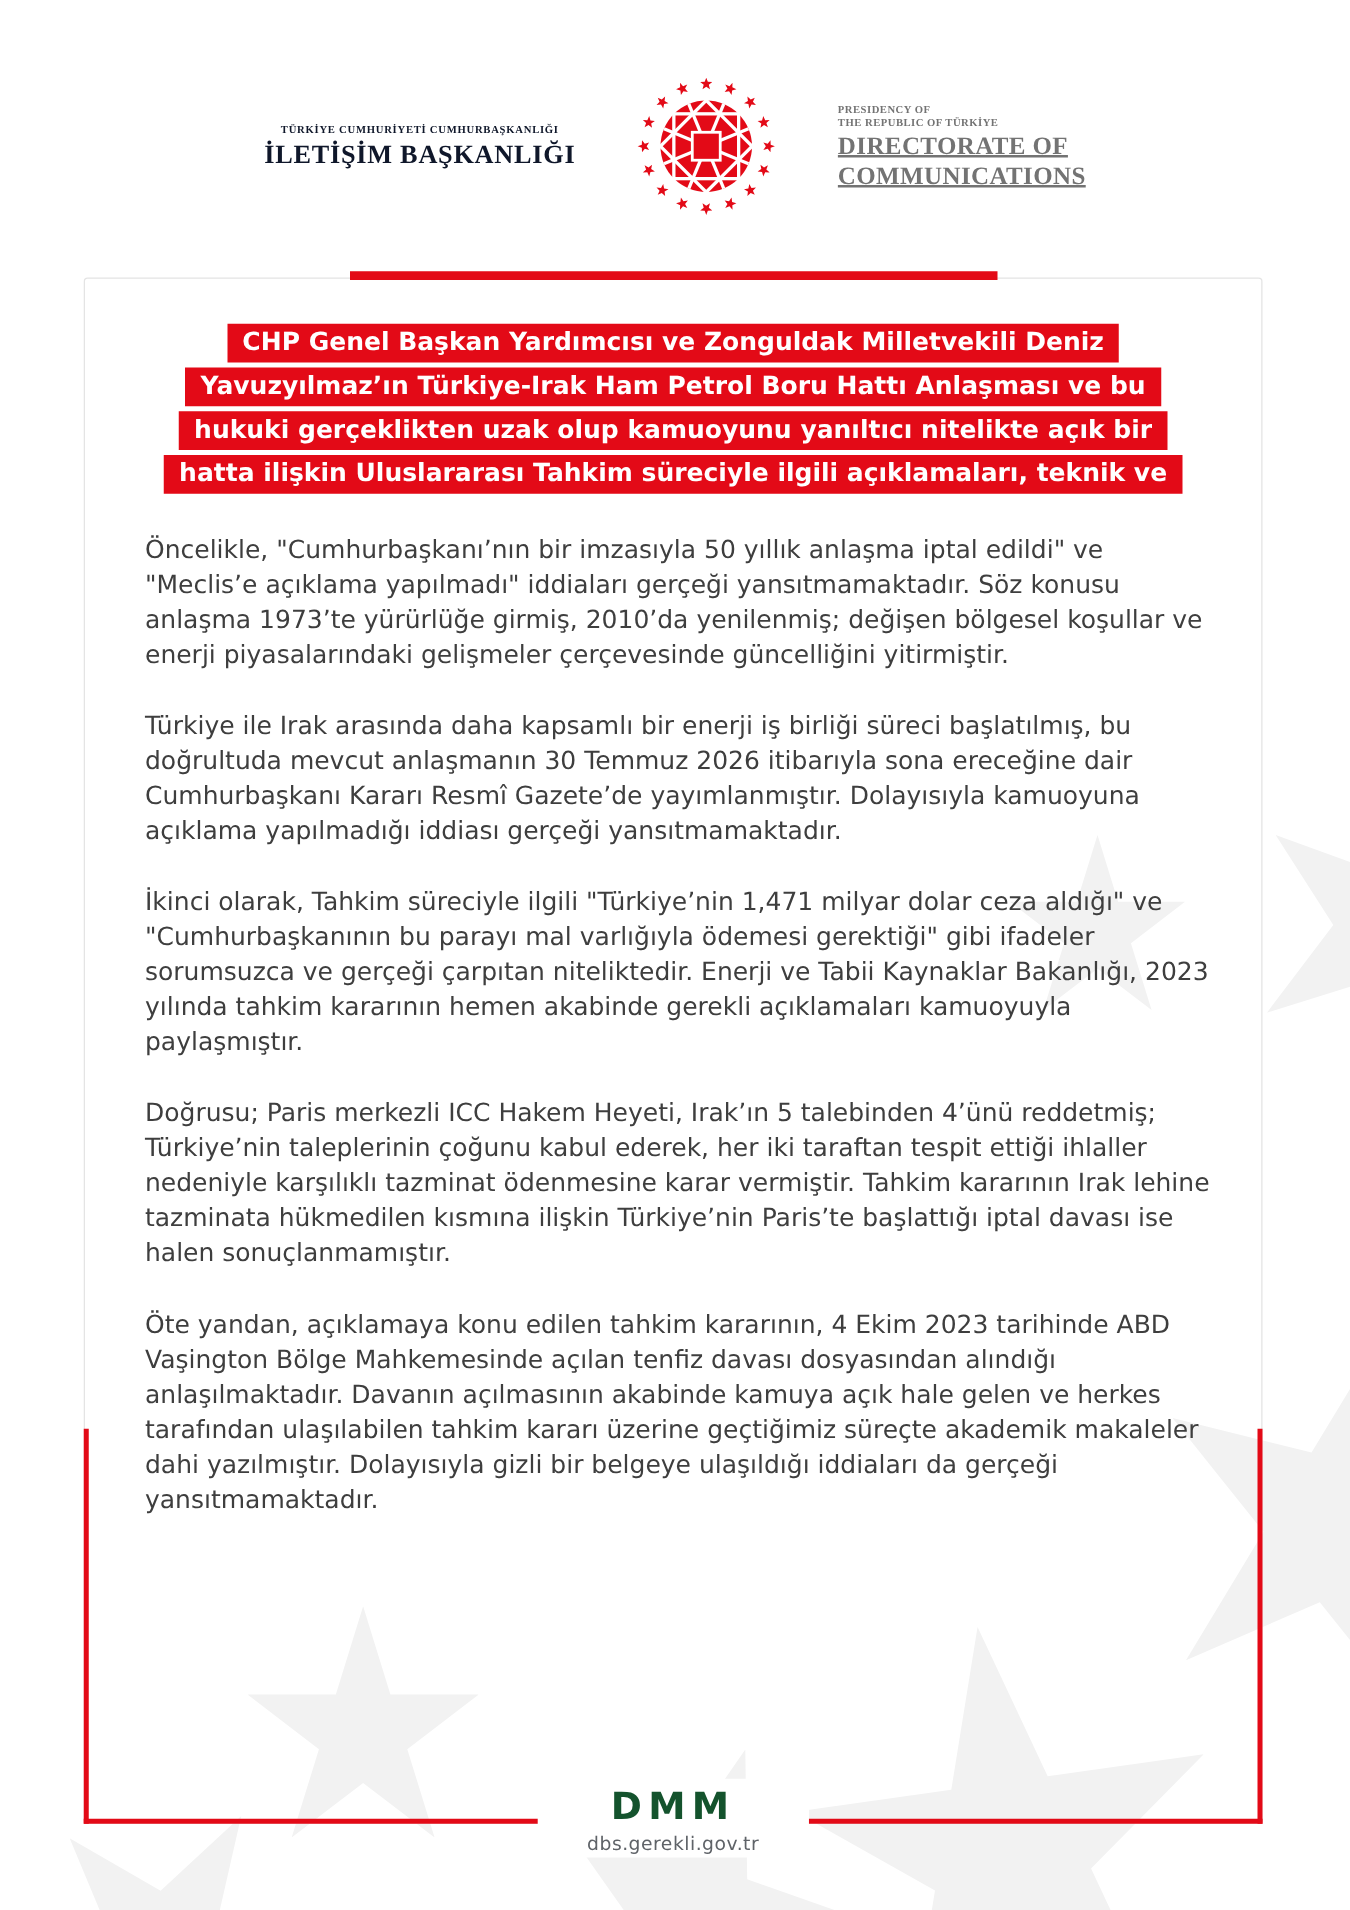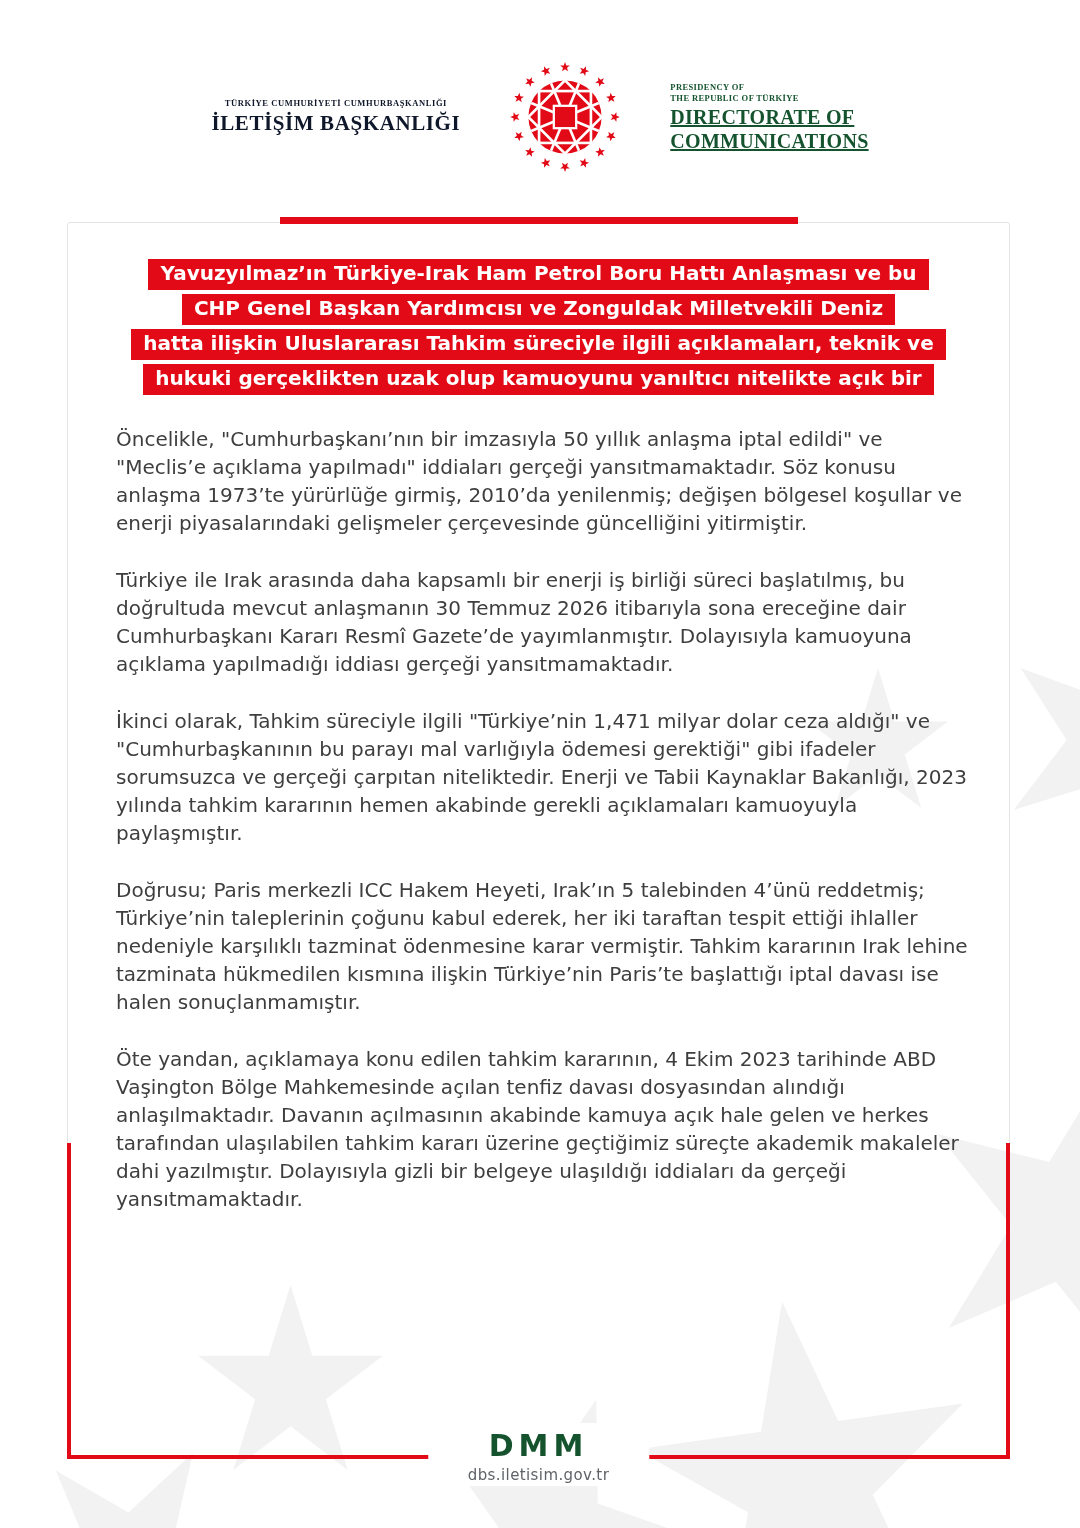--- a/index.html
+++ b/index.html
@@ -27,21 +27,21 @@
   
   .header {
     position:absolute; top:56px; left:0; width:100%;
     display:flex; justify-content:center; align-items:center; gap:44px;
     z-index:2;
   }
   .org-left  { text-align:center; color:#0f172a; font-family:"Liberation Serif", serif; }
   .org-left .small  { font-size:8.5px; font-weight:bold; letter-spacing:0.6px; margin-bottom:3px; white-space:nowrap; }
   .org-left .large  { font-size:21px;  font-weight:bold; letter-spacing:0.6px; white-space:nowrap; }
   .emblem svg { width:122px; height:122px; display:block; }
-  .org-right { text-align:left; color:#14532d; font-family:"Liberation Serif", serif; }
+  .org-right { text-align:left; color:#737373; font-family:"Liberation Serif", serif; }
   .org-right .small { font-size:8.5px; font-weight:bold; letter-spacing:0.4px; line-height:1.3; }
   .org-right .large { font-size:20px;  font-weight:bold; line-height:1.12; letter-spacing:0.3px; margin-top:2px;text-decoration:underline; }
 
   
   .card {
     position:absolute; left:67px; top:222px; width:941px; height:1235px;
     border:1px solid #e4e4e4; border-radius:3px; z-index:2; background:transparent;
   }
   .bar-top {
     position:absolute; top:-6px; left:50%; transform:translateX(-50%);
@@ -132,33 +132,33 @@
     </div>
   </div>
 
   <div class="card">
     <div class="bar-top"></div>
     <div class="red-left"></div>
     <div class="red-right"></div>
     <div class="red-bottom"></div>
 
     <div class="title">
+      <div class="title-line">CHP Genel Başkan Yardımcısı ve Zonguldak Milletvekili Deniz</div>
       <div class="title-line">Yavuzyılmaz’ın Türkiye-Irak Ham Petrol Boru Hattı Anlaşması ve bu</div>
-      <div class="title-line">CHP Genel Başkan Yardımcısı ve Zonguldak Milletvekili Deniz</div>
+      <div class="title-line">hukuki gerçeklikten uzak olup kamuoyunu yanıltıcı nitelikte açık bir</div>
       <div class="title-line">hatta ilişkin Uluslararası Tahkim süreciyle ilgili açıklamaları, teknik ve</div>
-      <div class="title-line">hukuki gerçeklikten uzak olup kamuoyunu yanıltıcı nitelikte açık bir</div>
     </div>
 
     <div class="body">
       <p>Öncelikle, "Cumhurbaşkanı’nın bir imzasıyla 50 yıllık anlaşma iptal edildi" ve "Meclis’e açıklama yapılmadı" iddiaları gerçeği yansıtmamaktadır. Söz konusu anlaşma 1973’te yürürlüğe girmiş, 2010’da yenilenmiş; değişen bölgesel koşullar ve enerji piyasalarındaki gelişmeler çerçevesinde güncelliğini yitirmiştir.</p>
       <p>Türkiye ile Irak arasında daha kapsamlı bir enerji iş birliği süreci başlatılmış, bu doğrultuda mevcut anlaşmanın 30 Temmuz 2026 itibarıyla sona ereceğine dair Cumhurbaşkanı Kararı Resmî Gazete’de yayımlanmıştır. Dolayısıyla kamuoyuna açıklama yapılmadığı iddiası gerçeği yansıtmamaktadır.</p>
       <p>İkinci olarak, Tahkim süreciyle ilgili "Türkiye’nin 1,471 milyar dolar ceza aldığı" ve "Cumhurbaşkanının bu parayı mal varlığıyla ödemesi gerektiği" gibi ifadeler sorumsuzca ve gerçeği çarpıtan niteliktedir. Enerji ve Tabii Kaynaklar Bakanlığı, 2023 yılında tahkim kararının hemen akabinde gerekli açıklamaları kamuoyuyla paylaşmıştır.</p>
       <p>Doğrusu; Paris merkezli ICC Hakem Heyeti, Irak’ın 5 talebinden 4’ünü reddetmiş; Türkiye’nin taleplerinin çoğunu kabul ederek, her iki taraftan tespit ettiği ihlaller nedeniyle karşılıklı tazminat ödenmesine karar vermiştir. Tahkim kararının Irak lehine tazminata hükmedilen kısmına ilişkin Türkiye’nin Paris’te başlattığı iptal davası ise halen sonuçlanmamıştır.</p>
       <p>Öte yandan, açıklamaya konu edilen tahkim kararının, 4 Ekim 2023 tarihinde ABD Vaşington Bölge Mahkemesinde açılan tenfiz davası dosyasından alındığı anlaşılmaktadır. Davanın açılmasının akabinde kamuya açık hale gelen ve herkes tarafından ulaşılabilen tahkim kararı üzerine geçtiğimiz süreçte akademik makaleler dahi yazılmıştır. Dolayısıyla gizli bir belgeye ulaşıldığı iddiaları da gerçeği yansıtmamaktadır.</p>
     </div>
 
     <div class="footer-logo">
       <div class="dmm">DMM</div>
-      <div class="site">dbs.iletisim.gov.tr</div>
+      <div class="site">dbs.gerekli.gov.tr</div>
     </div>
   </div>
 
 </div>
 
 </body></html>

